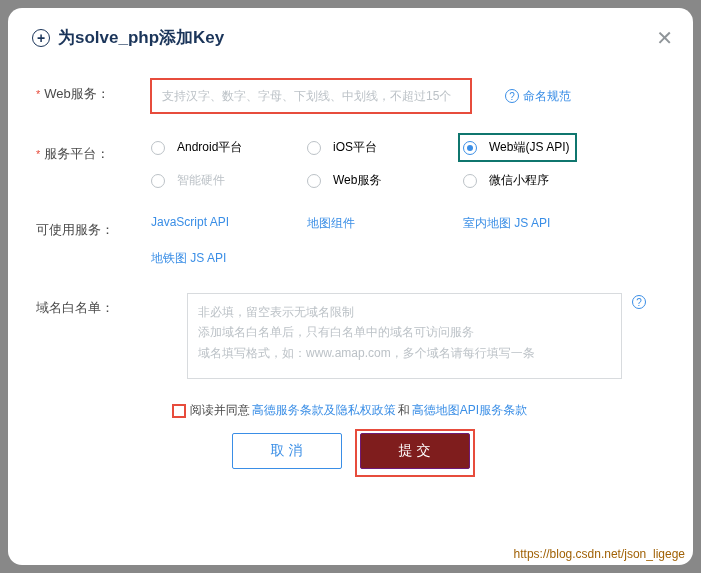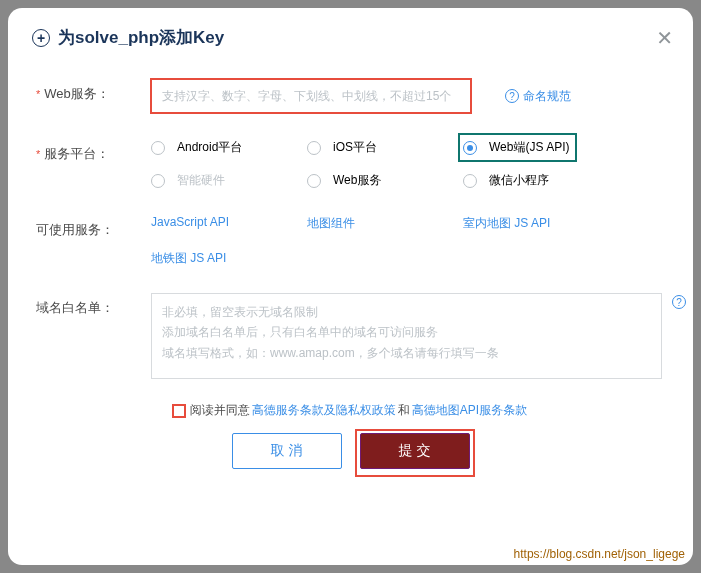--- a/index.html
+++ b/index.html
@@ -24,21 +24,21 @@
 .radio-grid { display: flex; flex-wrap: wrap; width: 480px; row-gap: 16px; }
 .radio-item { width: 156px; display: flex; align-items: center; font-size: 12px; cursor: pointer; }
 .radio-item.disabled { color: #bcc2c7; cursor: default; }
 .radio-circle { width: 14px; height: 14px; border: 1px solid #bcc2c7; border-radius: 50%; margin-right: 12px; display: inline-flex; align-items: center; justify-content: center; flex-shrink: 0; }
 .radio-item.selected .radio-circle { border-color: #3a8ee6; }
 .radio-dot { width: 6px; height: 6px; background: #3a8ee6; border-radius: 50%; display: none; }
 .radio-item.selected .radio-dot { display: block; }
 .radio-hl { border: 2px solid #0f766e; padding: 4px 6px 4px 3px; margin: -6px -8px -6px -5px; width: auto; }
 .service-links { display: flex; flex-wrap: wrap; width: 480px; row-gap: 18px; }
 .service-links a { width: 156px; color: #3a8ee6; font-size: 12px; text-decoration: none; cursor: pointer; }
-.textarea-wrap { position: relative; width: 511px; }
+.textarea-wrap { position: relative; width: 435px; margin-left: 36px; }
 .whitelist-ta { width: 100%; height: 86px; border: 1px solid #d8dbde; padding: 8px 10px; font-size: 12px; color: #333; resize: none; font-family: inherit; }
 .whitelist-ta::placeholder { color: #bcc2c7; line-height: 1.7; }
 .ta-help { position: absolute; right: -28px; top: 2px; }
 .agreement-row { display: flex; justify-content: center; align-items: center; font-size: 12px; color: #4a4a4a; margin-top: 6px; margin-bottom: 14px; }
 .agree-cb { width: 14px; height: 14px; border: 2px solid #e74c3c; margin-right: 4px; cursor: pointer; }
 .agreement-row a { color: #3a8ee6; text-decoration: none; margin: 0 2px; cursor: pointer; }
 .btn-row { display: flex; justify-content: center; gap: 18px; }
 .btn { width: 110px; height: 36px; font-size: 14px; cursor: pointer; border-radius: 2px; }
 .btn-cancel { background: #fff; border: 1px solid #3a8ee6; color: #3a8ee6; }
 .btn-submit { background: #7f1d1d; border: 1px solid #701a75; color: #fff; }

